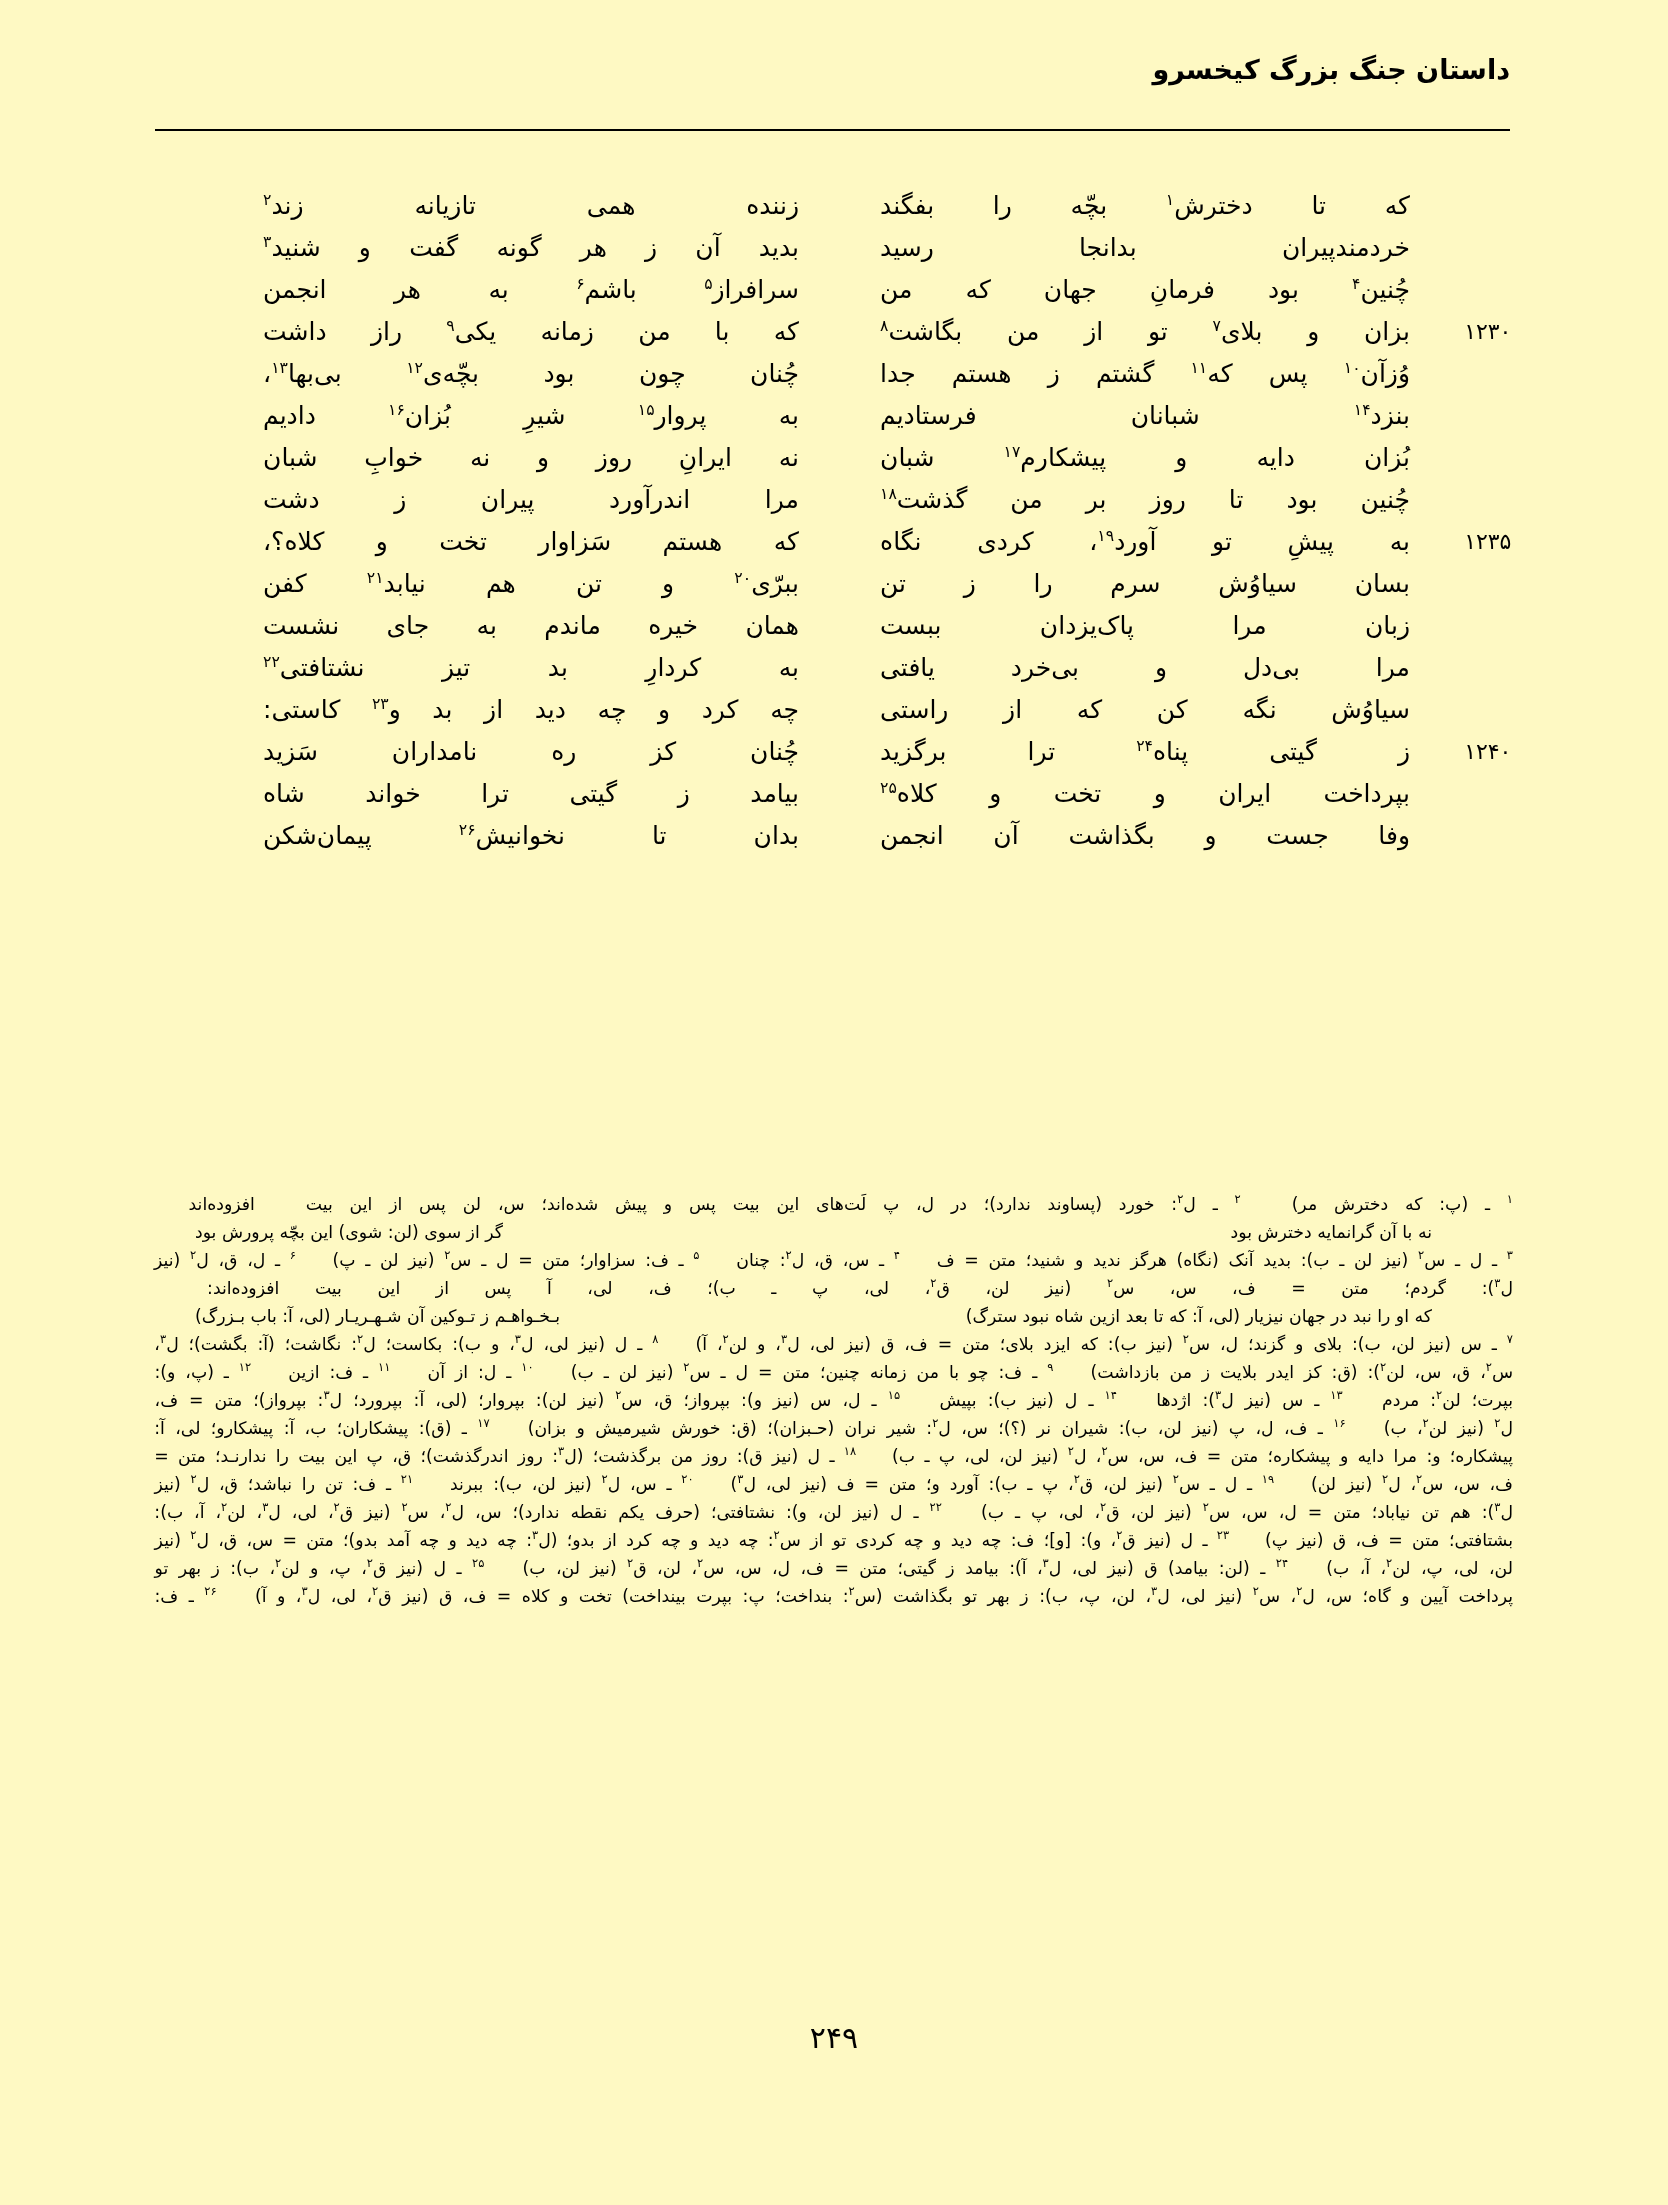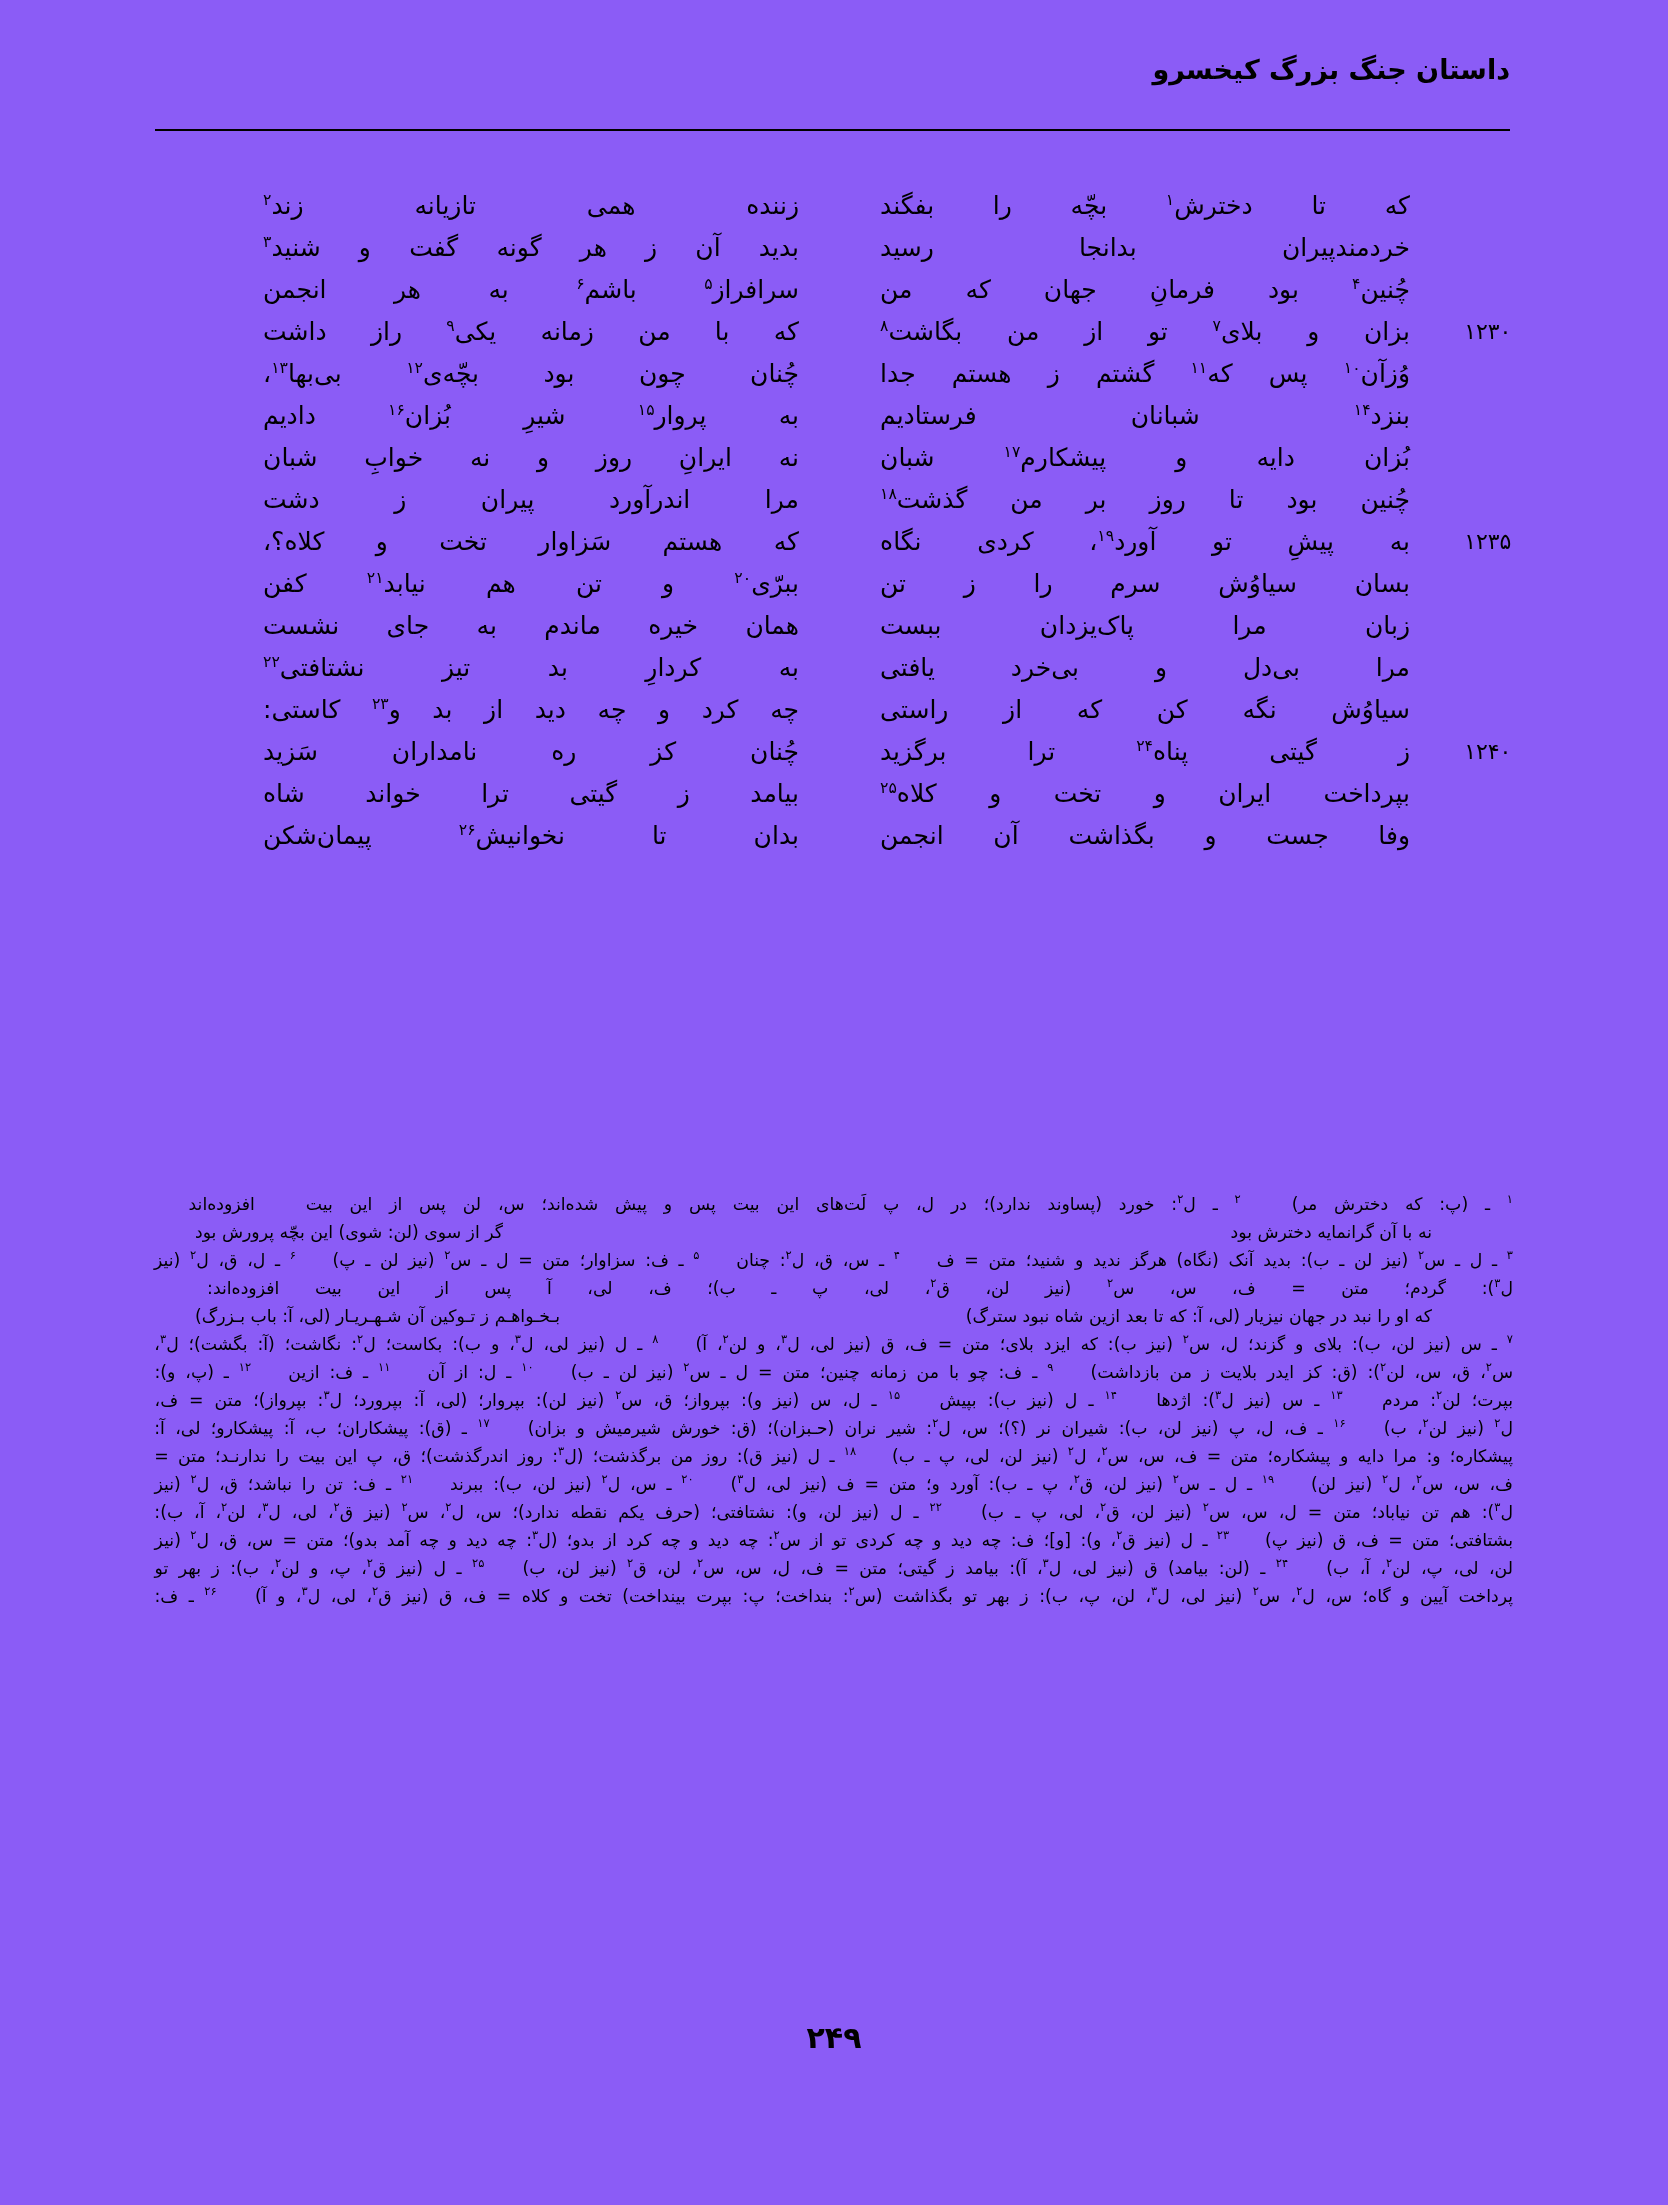--- a/index.html
+++ b/index.html
@@ -4,21 +4,21 @@
 <style>
   html, body {
     margin: 0;
     padding: 0;
     background: #ffffff;
   }
   .page {
     position: relative;
     width: 1668px;
     height: 2205px;
-    background: #8b5cf6;
+    background: #fef9c3;
     font-family: "DejaVu Sans", "Liberation Sans", sans-serif;
     color: #000000;
     overflow: hidden;
     direction: rtl;
   }
 
   
   .running-header {
     position: absolute;
     top: 54px;
@@ -124,21 +124,21 @@
   }
 
   
   .folio {
     position: absolute;
     top: 2020px;
     left: 0;
     right: 0;
     text-align: center;
     font-size: 30px;
-    font-weight: 700;
+    font-weight: 400;
     letter-spacing: 1.4px;
   }
 </style>
 </head>
 <body>
 
 <div class="page">
 
   <div class="running-header">داستان جنگ بزرگ کیخسرو</div>
 

